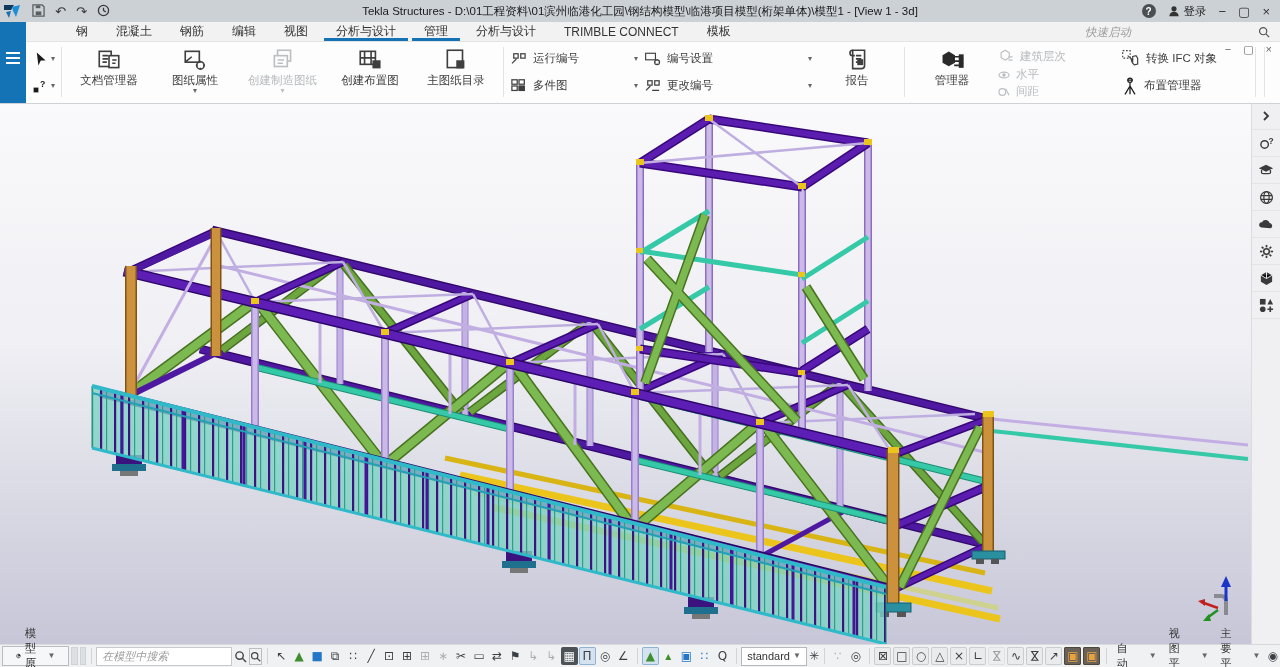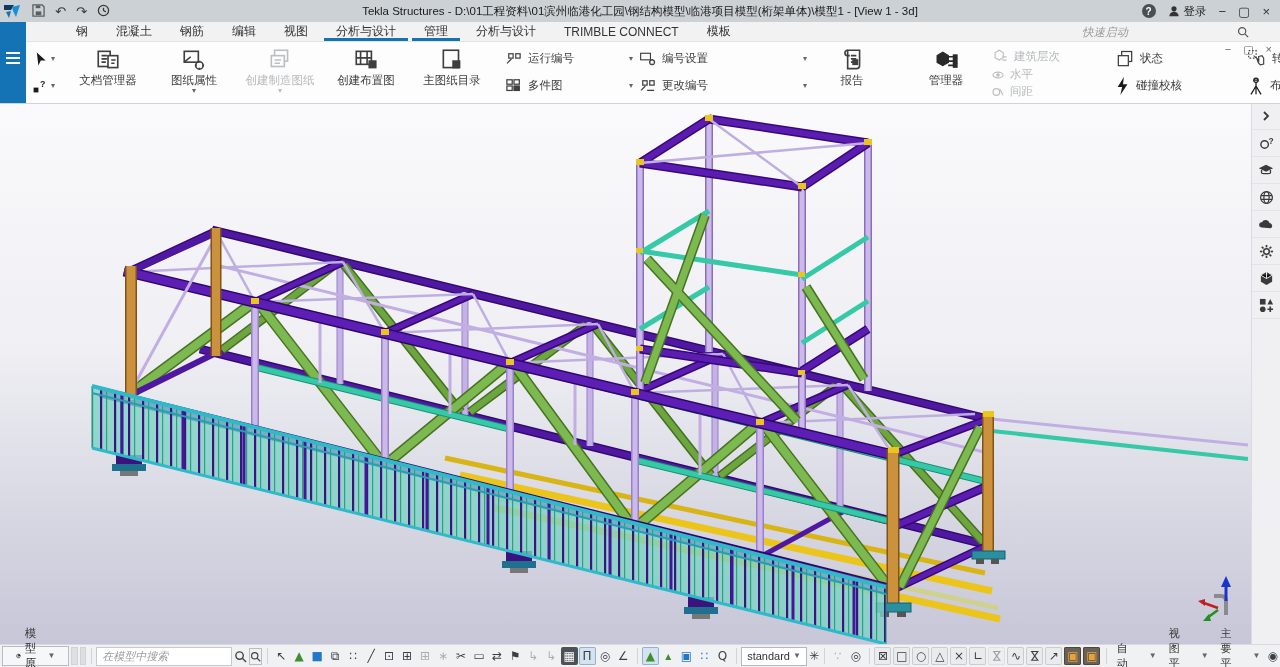--- a/index.html
+++ b/index.html
@@ -16,21 +16,21 @@
   .tb-right .wbtn{font-size:13px;color:#333;}
   .helpdot{width:14px;height:14px;border-radius:50%;background:#4a4f54;color:#fff;font-size:10px;
            display:flex;align-items:center;justify-content:center;font-weight:bold;}
   .login{display:flex;align-items:center;gap:4px;font-size:11.5px;color:#222;}
 
   .menubar{position:absolute;top:22px;left:0;right:0;height:19px;background:#f2f2f2;
            display:flex;align-items:center;z-index:20;border-bottom:1px solid #e3e3e3;}
   .tabs{display:flex;align-items:stretch;height:100%;margin-left:64px;gap:4px;}
   .tab{display:flex;align-items:center;padding:0 12px;font-size:12px;color:#333;cursor:default;}
   .tab.active{box-shadow:inset 0 -3px 0 #1473b5;}
-  .quick{margin-left:auto;display:flex;align-items:center;padding-right:31px;gap:3px;}
+  .quick{margin-left:auto;display:flex;align-items:center;padding-right:10px;gap:21px;}
   .quick input{border:none;background:transparent;font-style:italic;font-size:11.5px;color:#555;
                width:150px;outline:none;}
   .quick input::placeholder{color:#9a9a9a;font-style:italic;}
 
   .bluestrip{position:absolute;left:0;top:22px;width:26px;height:81px;background:#1473b5;z-index:25;
              display:flex;align-items:flex-start;justify-content:center;}
   .hamb{margin-top:30px;width:14px;display:flex;flex-direction:column;gap:3px;}
   .hamb i{display:block;height:2px;background:#fff;}
 
   .ribbon{position:absolute;top:41px;left:0;right:0;height:62px;background:#fdfdfd;
@@ -322,35 +322,20 @@
     </div>
     <div class="rrow c3 disabled">
       <svg width="14" height="10" viewBox="0 0 16 12" fill="none" stroke="#bcbfc2" stroke-width="1.4">
           <circle cx="6" cy="6" r="4"></circle>
           <path d="M10 2l4 8"></path>
         </svg>
       <span>间距</span>
     </div>
   </div>
 
-  <div class="rgrid">
-    <div class="rrow c4">
-      <svg width="20" height="20" viewBox="0 0 24 24" fill="none" stroke="#3f3f3f" stroke-width="1.5">
-          <rect x="8" y="3" width="12" height="12"></rect>
-          <rect x="4" y="8" width="12" height="12" fill="#fdfdfd"></rect>
-        </svg>
-      <span>状态</span>
-    </div>
-    <div class="rrow c4">
-      <svg width="16" height="20" viewBox="0 0 18 22">
-          <path d="M10 1L3 12h5l-2 9 8-12h-5z" fill="#1a1a1a"></path>
-        </svg>
-      <span>碰撞校核</span>
-    </div>
-  </div>
 
   <div class="rgrid">
     <div class="rrow" style="width:128px">
       <svg width="20" height="20" viewBox="0 0 24 24" fill="none" stroke="#3f3f3f" stroke-width="1.4">
           <rect x="2" y="2" width="9" height="9" stroke-dasharray="2 2"></rect>
           <path d="M8 8l6 5M12 12l2 1-1 2z" fill="#3f3f3f"></path>
           <path d="M14 9l4-1 2 3v7l-4 1-2-2z"></path>
         </svg>
       <span>转换 IFC 对象</span>
     </div>

